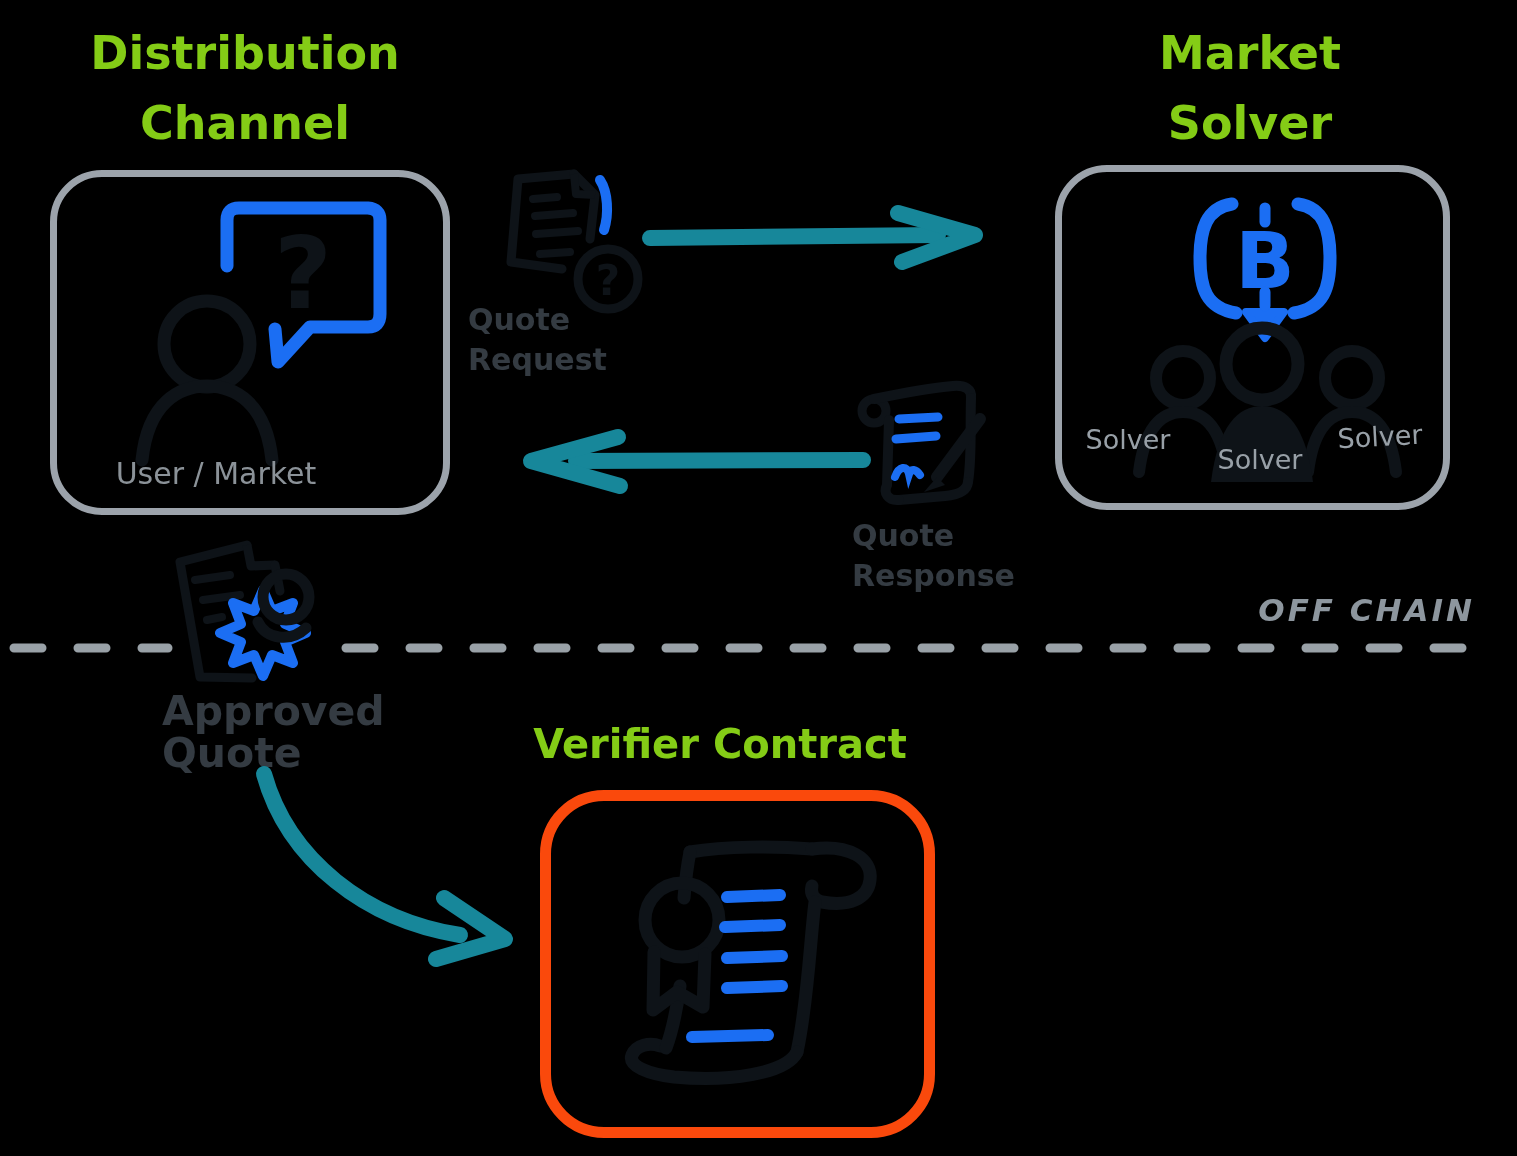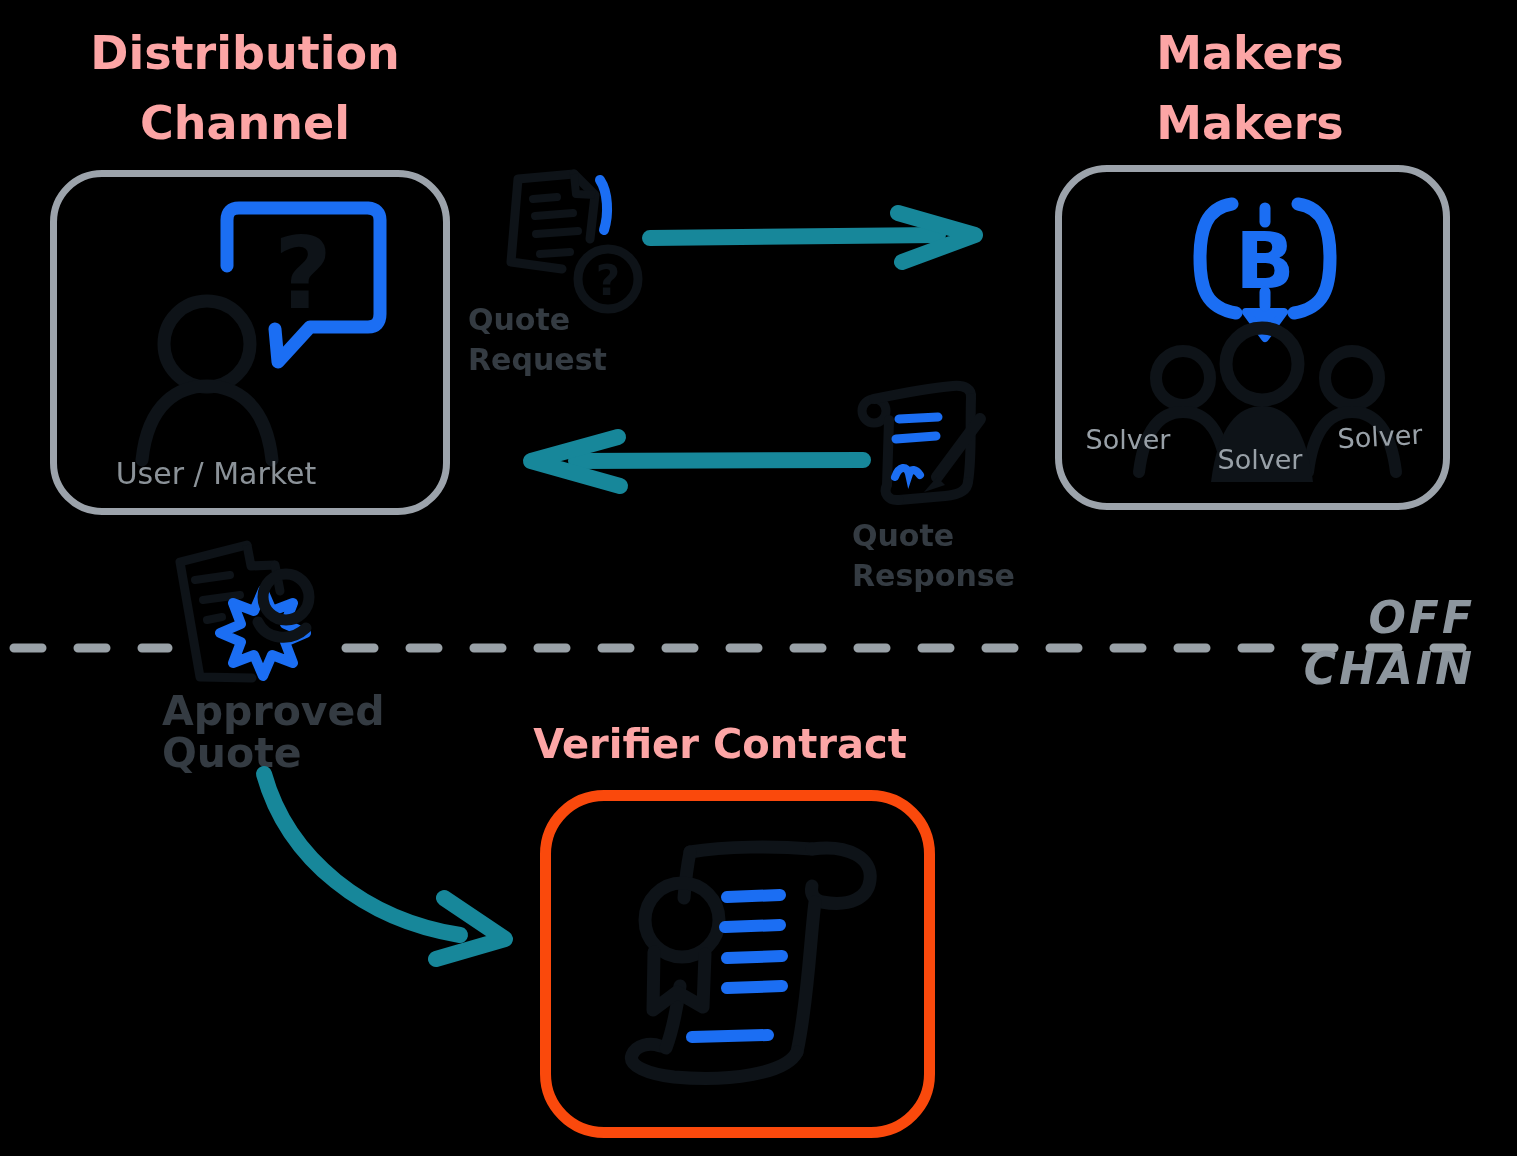--- a/index.html
+++ b/index.html
@@ -4,31 +4,31 @@
 <style>
   * { margin:0; padding:0; box-sizing:border-box; }
   html,body { background:#000; }
   .canvas {
     position:relative; width:1517px; height:1156px;
     background:#000; overflow:hidden;
     font-family:"DejaVu Sans","Liberation Sans",sans-serif;
   }
   .abs { position:absolute; }
   .node-title {
-    color:#fca5a5; font-weight:bold; text-align:center;
+    color:#84cc16; font-weight:bold; text-align:center;
     font-size:46px; line-height:70px;
   }
   .node-box { border:7px solid #9CA3AB; border-radius:52px; }
   .vc-box { border:11px solid #FA490C; border-radius:64px; }
   .soft-label { color:#98A0A7; text-align:center; font-size:27px; }
   .mid-label  { color:#8B9298; text-align:center; font-size:30px; }
   .dark-label { color:#343B42; text-align:left; font-size:30px; line-height:40px; font-weight:bold; }
   .zone-label {
     color:#8D969E; font-weight:bold; font-style:italic;
-    font-size:44px; letter-spacing:3px; text-align:right;
+    font-size:31px; letter-spacing:3px; text-align:right;
   }
   svg { display:block; overflow:visible; }
 </style>
 </head>
 <body>
 
 <div class="canvas">
 
   <svg class="abs" style="left:0;top:636px" width="1517" height="24" viewBox="0 0 1517 24">
     <path d="M14,12 L168,12" stroke="#99A1A7" stroke-width="9" stroke-linecap="round" stroke-dasharray="28 36" fill="none"></path>
@@ -40,21 +40,21 @@
   <div class="abs node-box" style="left:50px;top:170px;width:400px;height:345px"></div>
 
   <svg class="abs" style="left:128px;top:196px" width="295" height="272" viewBox="0 0 295 272">
     <path d="M99,70 L99,24 Q99,12 111,12 L240,12 Q252,13 252,24 L252,118 Q252,131 240,131 L182,131 L150,166 L147,133" stroke="#1B6EF3" stroke-width="13" fill="none" stroke-linecap="round" stroke-linejoin="round"></path>
     <text x="175" y="112" text-anchor="middle" font-size="100" font-weight="bold" fill="#0E1318" font-family="DejaVu Sans, sans-serif">?</text>
     <circle cx="79" cy="148" r="43" stroke="#0E1318" stroke-width="13" fill="none"></circle>
     <path d="M14,264 C20,206 52,190 79,190 C106,190 138,206 144,264" stroke="#0E1318" stroke-width="13" fill="none" stroke-linecap="round"></path>
   </svg>
   <div class="abs mid-label" style="left:66px;top:456px;width:300px">User / Market</div>
 
-  <div class="abs node-title" style="left:1100px;top:18px;width:300px">Makers Makers</div>
+  <div class="abs node-title" style="left:1100px;top:18px;width:300px">Market Solver</div>
   <div class="abs node-box" style="left:1055px;top:165px;width:395px;height:345px"></div>
 
   <svg class="abs" style="left:1190px;top:194px" width="150" height="148" viewBox="0 0 150 148">
     <path d="M42,10 C16,14 10,36 10,64 C10,94 16,114 46,119" stroke="#1B6EF3" stroke-width="13" fill="none" stroke-linecap="round"></path>
     <path d="M108,10 C134,14 140,36 140,64 C140,94 134,114 104,119" stroke="#1B6EF3" stroke-width="13" fill="none" stroke-linecap="round"></path>
     <path d="M56,118 L75,144 L94,118 Z" fill="#1B6EF3" stroke="#1B6EF3" stroke-width="8" stroke-linejoin="round"></path>
     <text x="75" y="94" text-anchor="middle" font-size="78" font-weight="bold" fill="#1B6EF3" font-family="DejaVu Sans, sans-serif">B</text>
     <path d="M75,14 L75,28" stroke="#1B6EF3" stroke-width="11" stroke-linecap="round"></path>
     <path d="M75,98 L75,112" stroke="#1B6EF3" stroke-width="11" stroke-linecap="round"></path>
   </svg>

